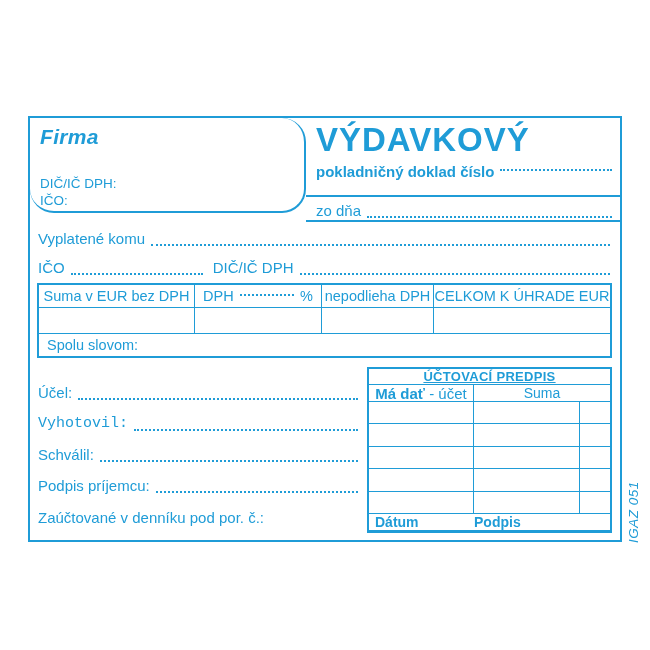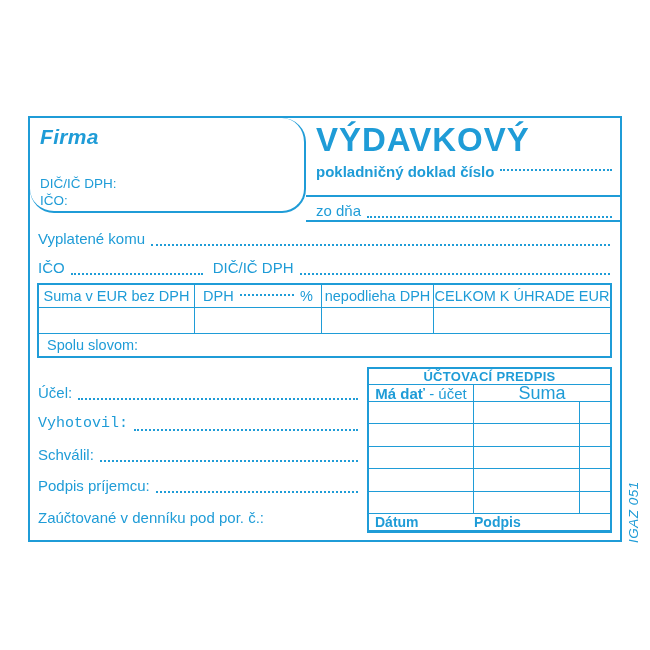--- a/index.html
+++ b/index.html
@@ -113,25 +113,25 @@
     grid-template-columns:105px 106px 1fr;
     grid-template-rows:16px 17px repeat(5, 22.4px) 1fr;
   }
   .acc-table .t-cell{
     border-bottom:1.5px solid var(--ink);
     display:flex; align-items:center; justify-content:center;
     overflow:hidden;
   }
   .acc-title{
     grid-column:1 / 4;
-    font-size:13px; font-weight:700; letter-spacing:.3px;
+    font-size:13px; font-weight:700; letter-spacing:.3px;text-decoration:underline;
   }
   .acc-debit{ border-right:1.5px solid var(--ink); font-size:15px; }
   .acc-debit b{ font-weight:700; }
-  .acc-suma{ grid-column:2 / 4; font-size:18px; }
+  .acc-suma{ grid-column:2 / 4; font-size:14px; }
   .acc-c1{ border-right:1.5px solid var(--ink); }
   .acc-c2{ border-right:1.5px solid var(--ink); }
   .acc-bottom{
     grid-column:1 / 4;
     position:relative; border-bottom:none;
     font-size:14px;
     font-weight:bold;
   }
   .acc-bottom .datum{ position:absolute; left:6px; top:50%; transform:translateY(-50%); }
   .acc-bottom .podpis{ position:absolute; left:105px; top:50%; transform:translateY(-50%); }

